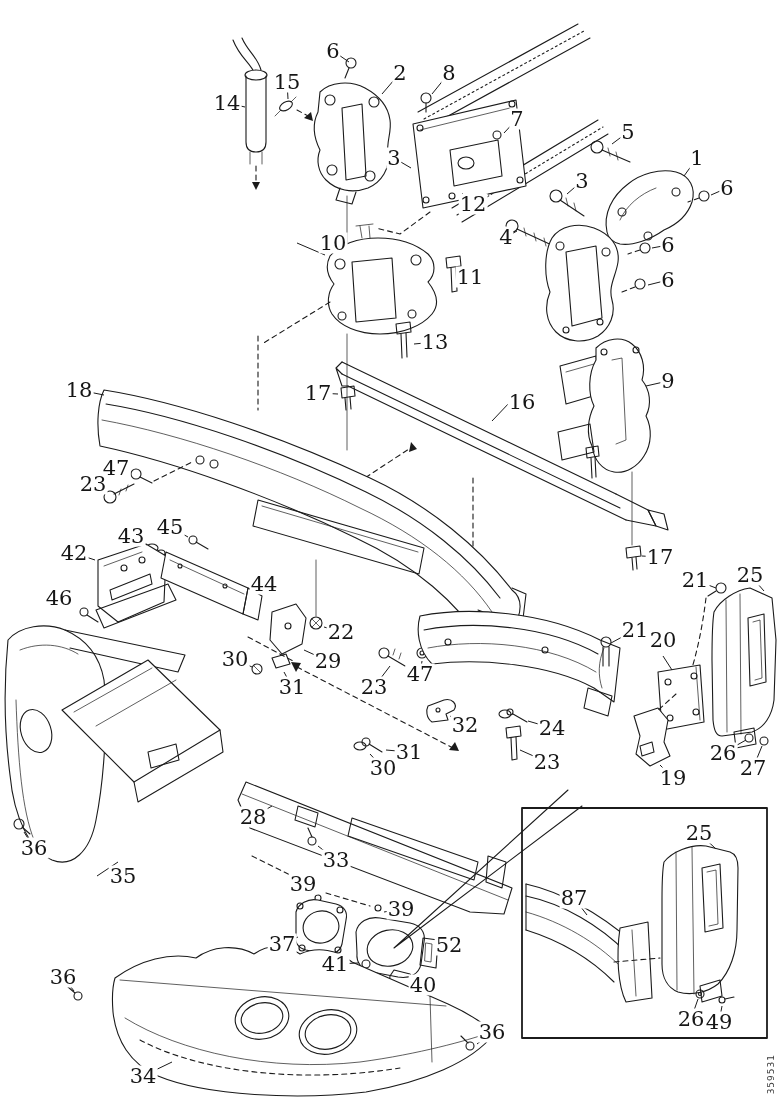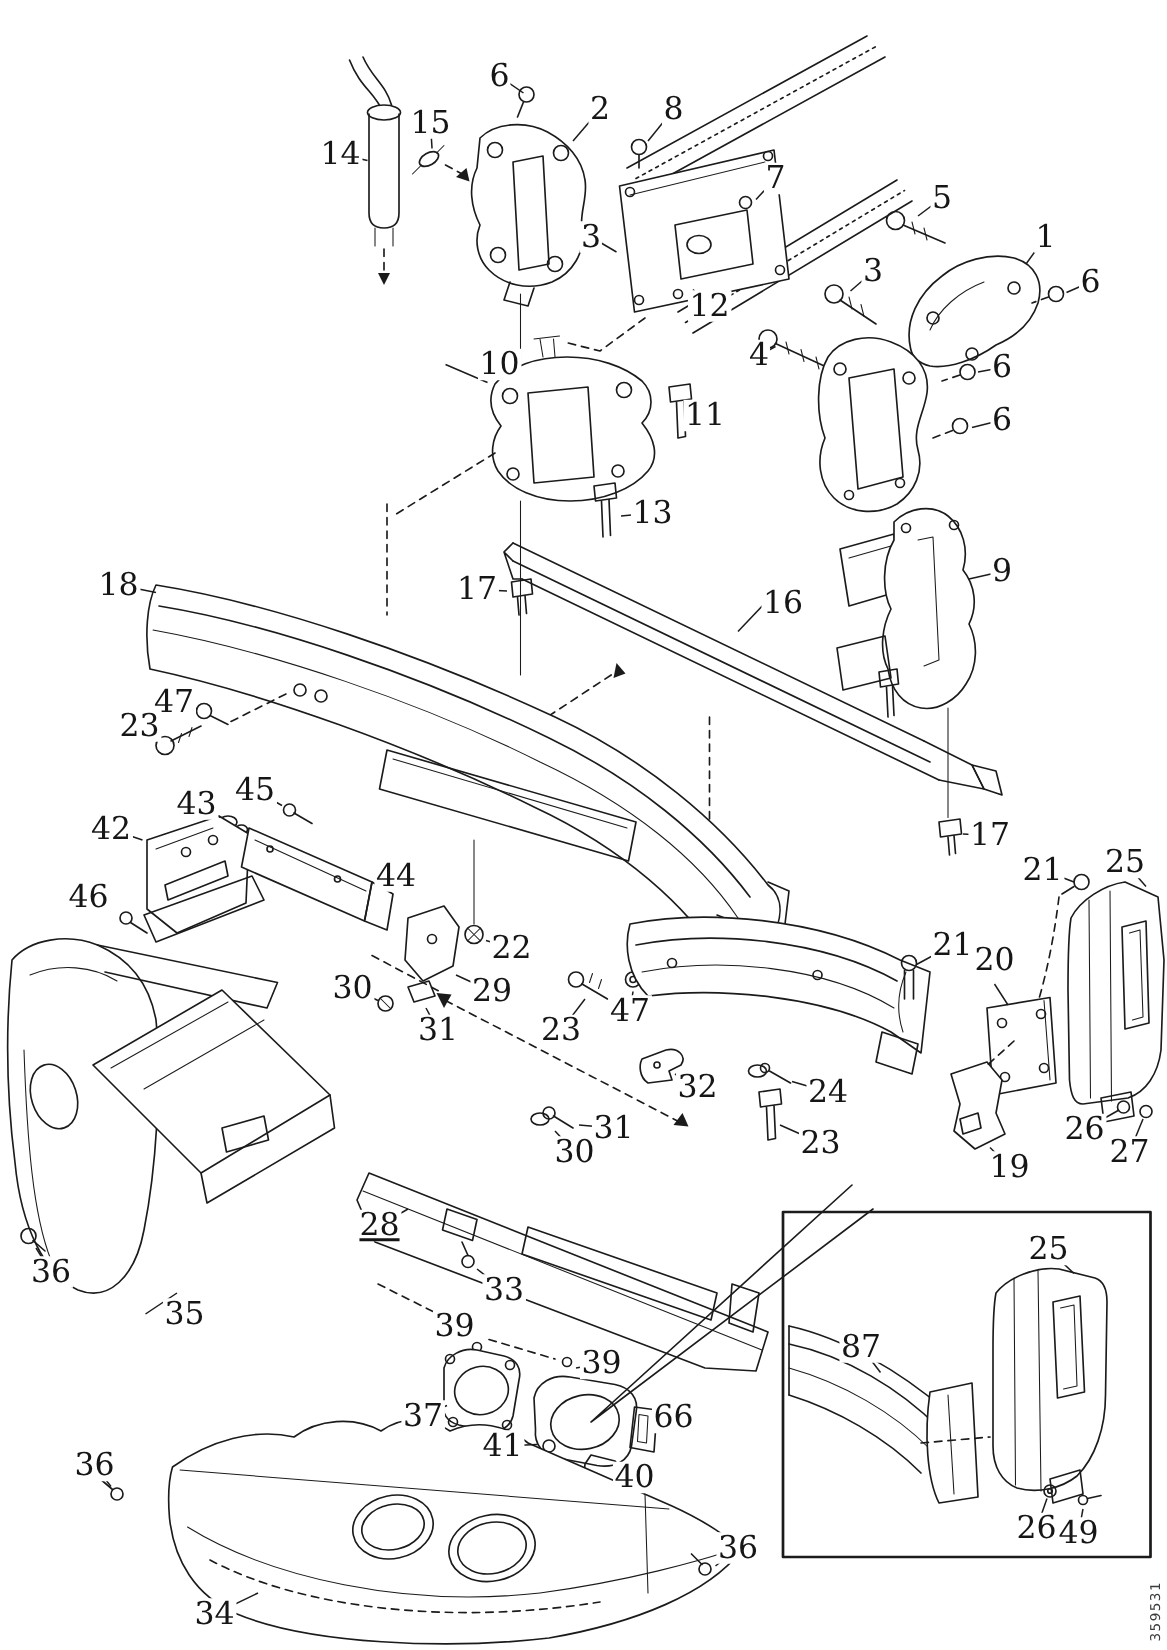--- a/index.html
+++ b/index.html
@@ -458,30 +458,30 @@
       <div class="callout" style="left: 292px; top: 687px;">31</div>
       <div class="callout" style="left: 374px; top: 687px;">23</div>
       <div class="callout" style="left: 465px; top: 725px;">32</div>
       <div class="callout" style="left: 552px; top: 728px;">24</div>
       <div class="callout" style="left: 409px; top: 752px;">31</div>
       <div class="callout" style="left: 723px; top: 753px;">26</div>
       <div class="callout" style="left: 547px; top: 762px;">23</div>
       <div class="callout" style="left: 753px; top: 768px;">27</div>
       <div class="callout" style="left: 383px; top: 768px;">30</div>
       <div class="callout" style="left: 673px; top: 778px;">19</div>
-      <div class="callout" style="left: 253px; top: 817px; text-decoration: underline;">28</div>
+      <div class="callout" style="left: 253px; top: 817px;">28</div>
       <div class="callout" style="left: 34px; top: 848px;">36</div>
       <div class="callout" style="left: 336px; top: 860px;">33</div>
       <div class="callout" style="left: 84px; top: 876px; margin-left: 39px;">35</div>
       <div class="callout" style="left: 303px; top: 884px;">39</div>
       <div class="callout" style="left: 574px; top: 898px;">87</div>
       <div class="callout" style="left: 401px; top: 909px;">39</div>
       <div class="callout" style="left: 699px; top: 833px;">25</div>
       <div class="callout" style="left: 282px; top: 944px;">37</div>
-      <div class="callout" style="left: 449px; top: 945px;">66</div>
+      <div class="callout" style="left: 449px; top: 945px;">52</div>
       <div class="callout" style="left: 335px; top: 964px;">41</div>
       <div class="callout" style="left: 63px; top: 977px;">36</div>
       <div class="callout" style="left: 423px; top: 985px;">40</div>
       <div class="callout" style="left: 691px; top: 1019px;">26</div>
       <div class="callout" style="left: 719px; top: 1022px;">49</div>
       <div class="callout" style="left: 492px; top: 1032px;">36</div>
       <div class="callout" style="left: 143px; top: 1076px;">34</div>
     </div>
 
 <div class="fignum">359531</div>

